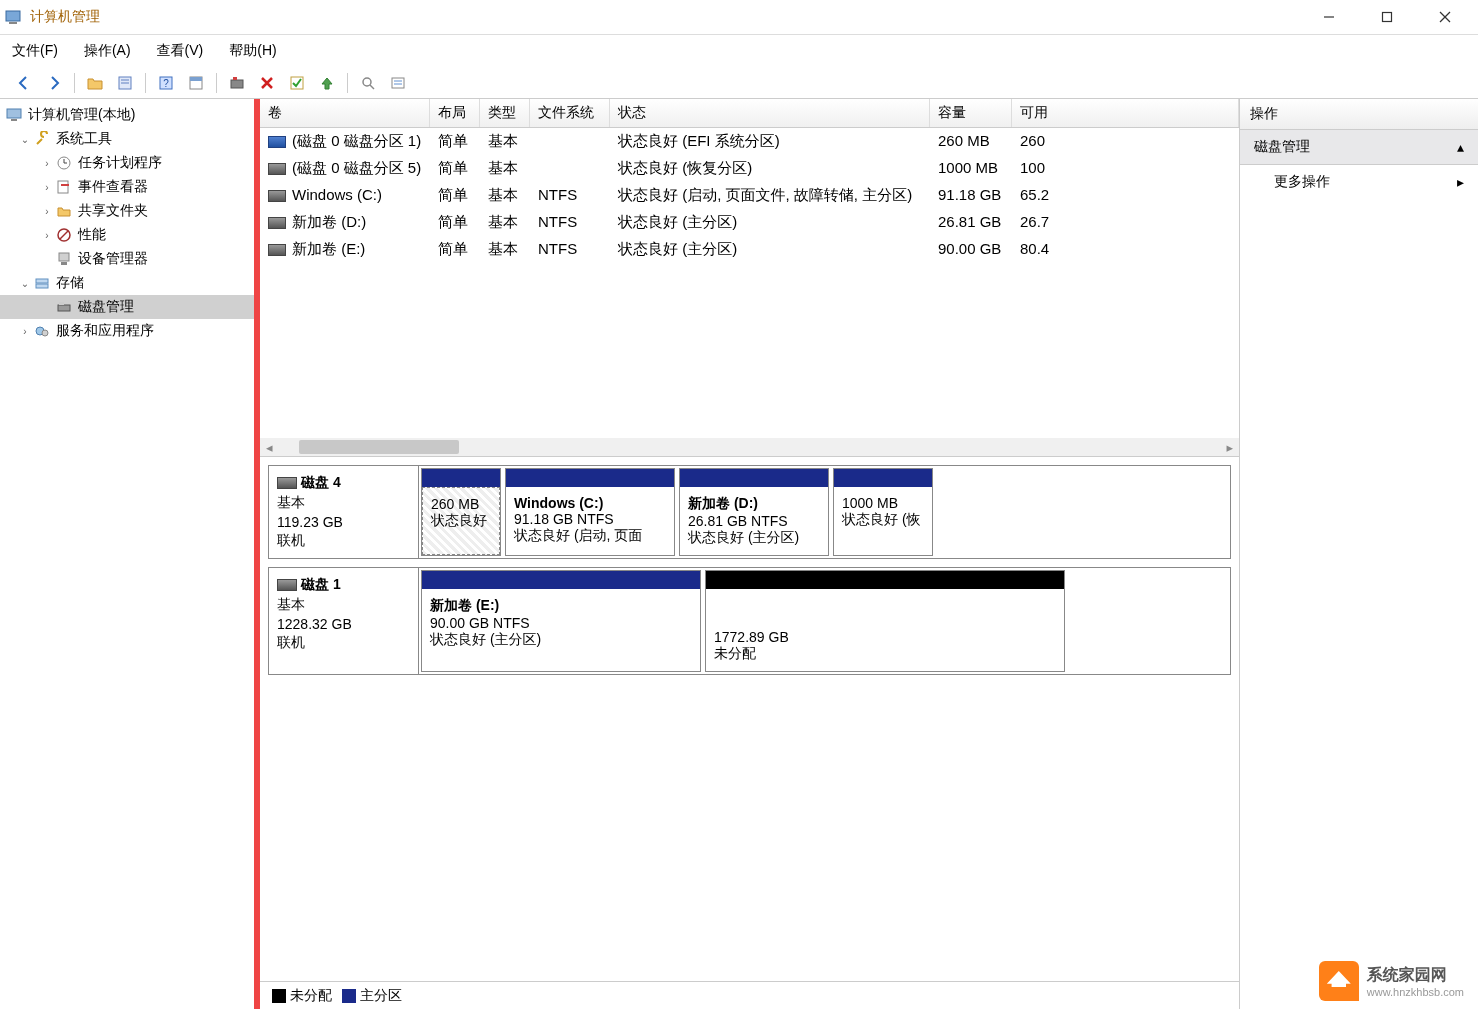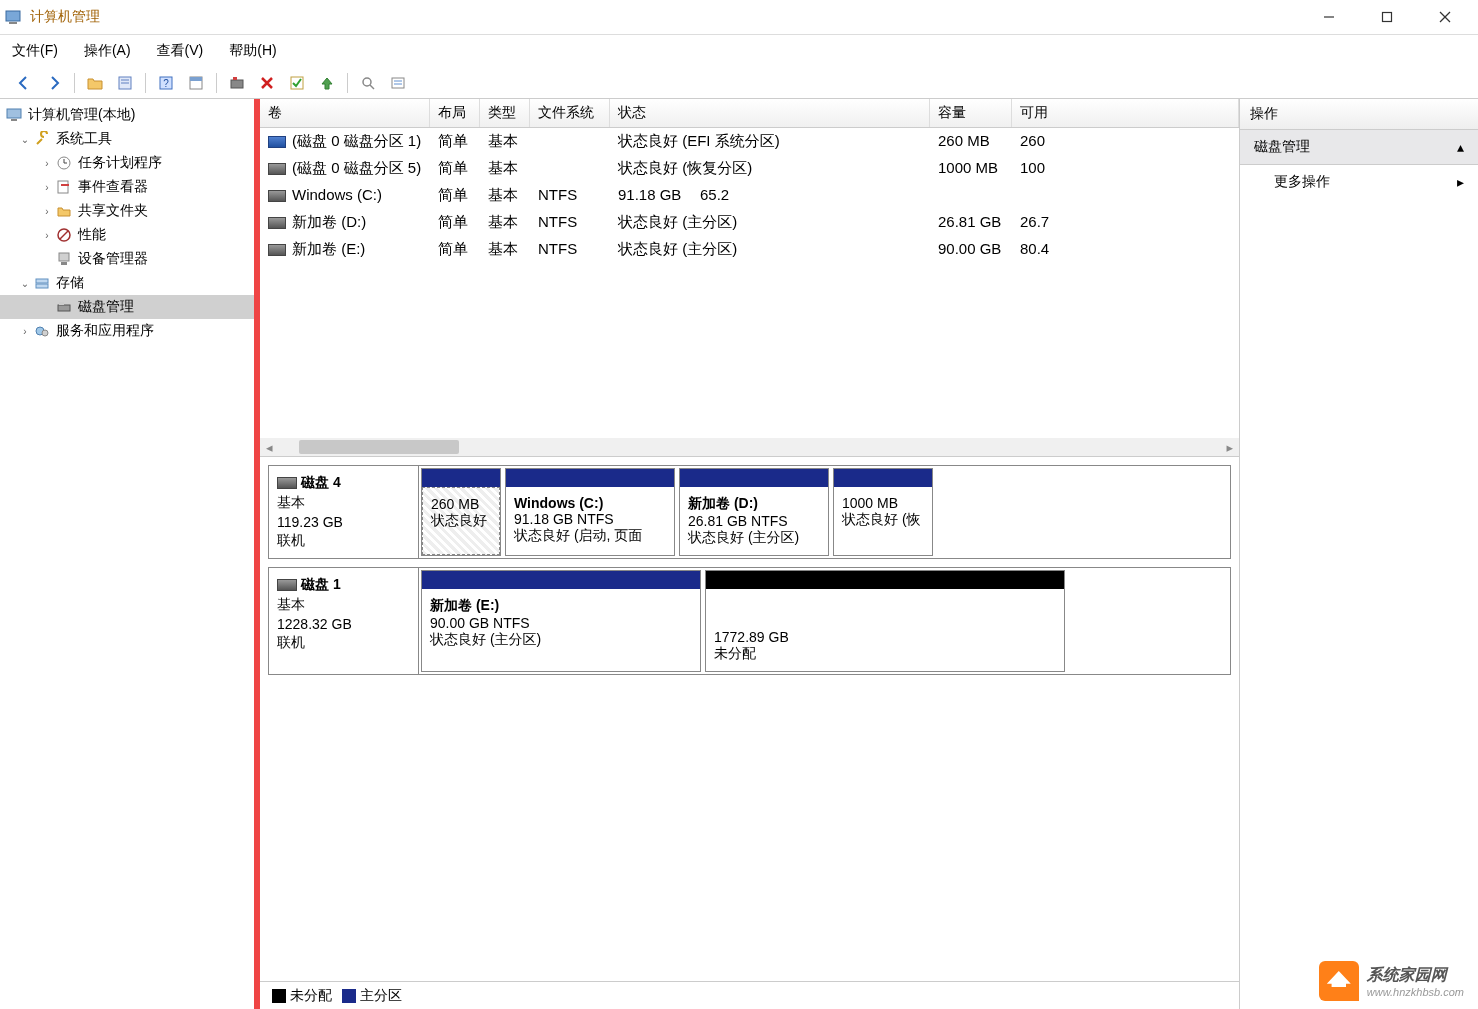--- a/index.html
+++ b/index.html
@@ -58,21 +58,21 @@
     .part.selected .part-body { background: repeating-linear-gradient(45deg, #eee, #eee 3px, #fff 3px, #fff 6px); border: 1px dashed #888; }
     
     .legend-bar { height: 28px; border-top: 1px solid #ccc; display: flex; align-items: center; padding: 0 12px; gap: 10px; font-size: 14px; }
     .legend-sq { width: 14px; height: 14px; display: inline-block; margin-right: 4px; vertical-align: middle; }
     
     .actions-panel { width: 238px; }
     .actions-header { background: linear-gradient(#fff,#eee); border-bottom: 1px solid #ccc; padding: 6px 10px; font-size: 14px; }
     .actions-item { padding: 8px 14px; font-size: 14px; display: flex; align-items: center; justify-content: space-between; }
     .actions-item.cat { background: #e8e8ea; border-bottom: 1px solid #ccc; }
     
-    .watermark { position: absolute; right: 0; bottom: 0; display: flex; align-items: center; gap: 8px; padding: 8px 14px; font-size: 16px; font-style: italic; }
+    .watermark { position: absolute; right: 0; bottom: 0; display: flex; align-items: center; gap: 8px; padding: 8px 14px; font-size: 16px; }
     .wm-icon { width: 40px; height: 40px; background: #ff8018; border-radius: 6px 6px 0 6px; position: relative; }
     .wm-icon::before { content:''; position:absolute; top:10px; left:8px; width: 24px; height: 16px; background:#fff; clip-path: polygon(50% 0, 100% 80%, 80% 80%, 80% 100%, 20% 100%, 20% 80%, 0 80%); }
   </style>
 </head>
 <body>
 
 <div class="titlebar">
   <span class="titlebar-icon">
     <svg width="16" height="16" viewBox="0 0 16 16">
         <rect x="1" y="2" width="14" height="10" fill="#79a7d8" stroke="#3a6aa0"></rect>
@@ -314,20 +314,21 @@
             <div class="vt-cell" style="width:80px"></div>
             <div class="vt-cell" style="width:320px">状态良好 (恢复分区)</div>
             <div class="vt-cell" style="width:82px">1000 MB</div>
             <div class="vt-cell" style="flex:1">100</div>
           </div>
           <div class="vt-row">
             <div class="vt-cell" style="width:170px"><span class="vt-icon drive-gray"></span>Windows (C:)</div>
             <div class="vt-cell" style="width:50px">简单</div>
             <div class="vt-cell" style="width:50px">基本</div>
             <div class="vt-cell" style="width:80px">NTFS</div>
+            <div class="vt-cell" style="width:320px">状态良好 (启动, 页面文件, 故障转储, 主分区)</div>
             <div class="vt-cell" style="width:82px">91.18 GB</div>
             <div class="vt-cell" style="flex:1">65.2</div>
           </div>
           <div class="vt-row">
             <div class="vt-cell" style="width:170px"><span class="vt-icon drive-gray"></span>新加卷 (D:)</div>
             <div class="vt-cell" style="width:50px">简单</div>
             <div class="vt-cell" style="width:50px">基本</div>
             <div class="vt-cell" style="width:80px">NTFS</div>
             <div class="vt-cell" style="width:320px">状态良好 (主分区)</div>
             <div class="vt-cell" style="width:82px">26.81 GB</div>

